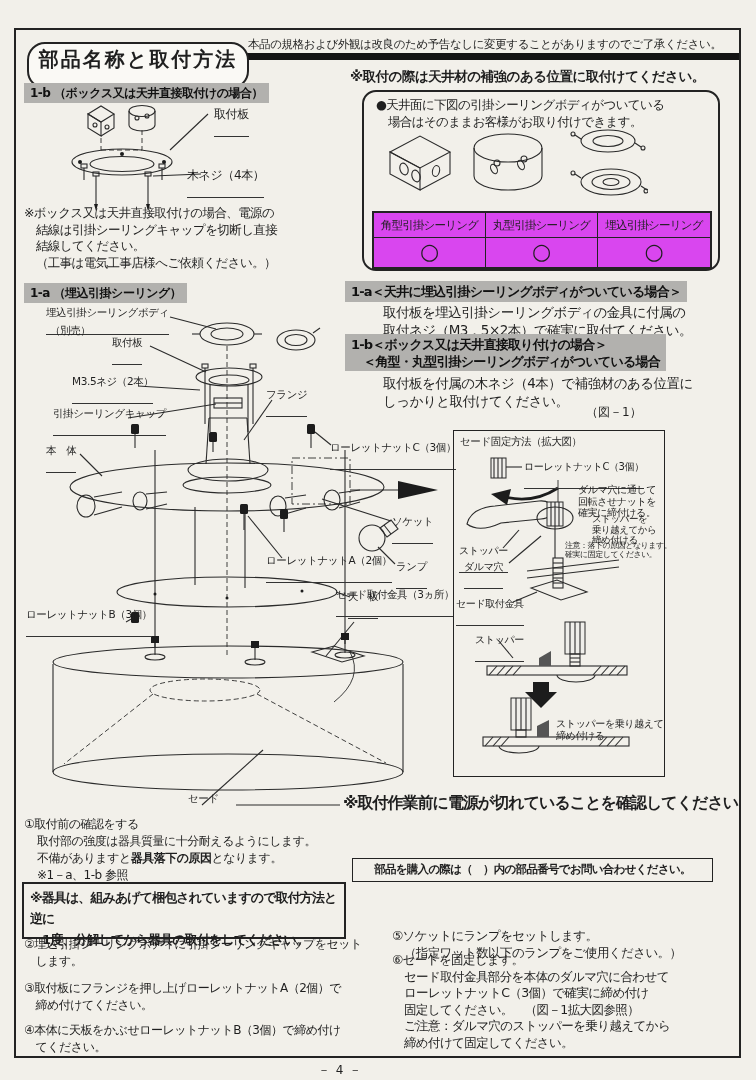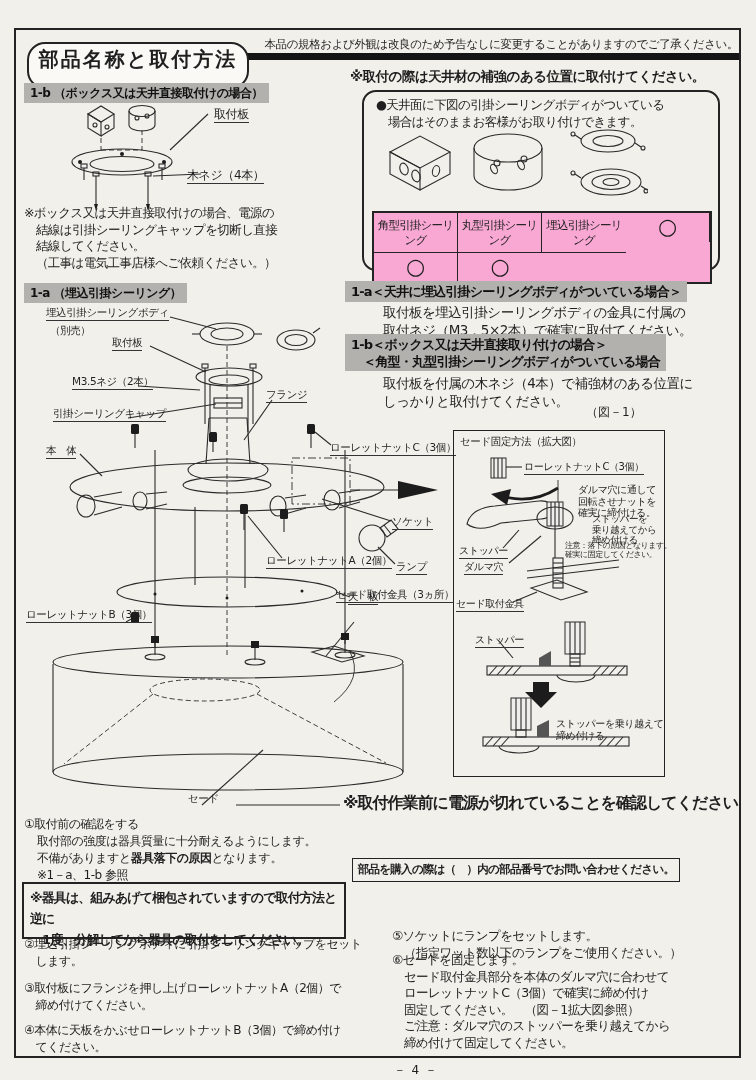--- a/index.html
+++ b/index.html
@@ -2,45 +2,45 @@
 <html><head>
 <meta charset="utf-8">
 <style>
 *{margin:0;padding:0;box-sizing:border-box}
 html,body{width:756px;height:1080px}
 body{position:relative;overflow:hidden;background:#f2f0ea;color:#1f1f1f;
      font-family:"DejaVu Sans",sans-serif;}
 .abs{position:absolute}
 .pre{white-space:pre-line}
 .b{font-weight:bold}
-.ctr{text-align:right}
+.ctr{text-align:left}
 
 .t11{font-size:11.5px;letter-spacing:-0.4px;line-height:14px}
 .t12{font-size:12px;letter-spacing:-0.5px;line-height:17px}
 .t125{font-size:12.5px;letter-spacing:-0.6px;line-height:16.5px}
 .t135{font-size:13.5px;letter-spacing:-0.5px;line-height:18px}
-.lbl{font-size:10.5px;letter-spacing:-0.4px;line-height:13px;border-bottom:1px solid #333;padding-bottom:1px}
+.lbl{font-size:10.5px;letter-spacing:-0.4px;line-height:13px;border-bottom:1px solid #333;padding-bottom:15px}
 .lbln{font-size:10.5px;letter-spacing:-0.4px;line-height:13px}
 .f10{font-size:10px;letter-spacing:-0.4px;line-height:11.5px}
 .f9{font-size:9.5px;letter-spacing:-0.5px;line-height:10.5px}
 .f8{font-size:8px;letter-spacing:-0.5px;line-height:9px}
 
 .page-border{left:14px;top:28px;width:727px;height:1030px;border:2px solid #232323}
 .title-box{left:27px;top:42px;width:222px;height:47px;border:2.5px solid #232323;border-radius:18px;
   background:#faf9f5;font-size:20px;font-weight:bold;letter-spacing:2px;line-height:31px;text-align:center}
 .bar{left:238px;top:53px;width:501px;height:7px;background:#141414}
 .gh{background:#b2b1ae;color:#111;font-weight:bold;padding:2px 6px 1px}
 .rbox{left:362px;top:90px;width:358px;height:181px;border:2px solid #232323;border-radius:14px}
-.tbl{left:372px;top:211px;width:340px;border:2px solid #232323;display:grid;grid-template-columns:1fr 1fr 1fr 1fr;background:#f9a8d4}
+.tbl{left:372px;top:211px;width:340px;border:2px solid #232323;display:grid;grid-template-columns:1fr 1fr 1fr;background:#d946ef}
 .tbl .hc{border-right:1.5px solid #232323;border-bottom:1.5px solid #232323;font-size:11.5px;letter-spacing:-0.8px;padding:5px 1px 4px;text-align:center}
 .tbl .hc.last,.tbl .mc.last{border-right:none}
 .tbl .mc{border-right:1.5px solid #232323;height:29px;text-align:center;font-size:22px;line-height:28px}
 .nbox{left:22px;top:882px;width:324px;height:57px;border:2px solid #232323;font-weight:bold;
   font-size:13px;letter-spacing:-0.9px;line-height:21px;padding:3px 6px;white-space:pre-line}
-.pbox{left:352px;top:858px;width:328px;height:24px;border:1.5px solid #232323;font-weight:bold;
+.pbox{left:352px;top:858px;width:361px;height:24px;border:1.5px solid #232323;font-weight:bold;
   font-size:11.5px;letter-spacing:-0.7px;line-height:20px;text-align:center}
 .fig1box{left:453px;top:430px;width:212px;height:347px;border:1.5px solid #232323}
 svg .ln{stroke:#2b2b2b;fill:none;stroke-width:1.1}
 svg .thin{stroke:#2b2b2b;fill:none;stroke-width:0.9}
 svg .dash{stroke-dasharray:5 3}
 svg .fl{fill:#1c1c1c;stroke:none}
 svg .gry{fill:#555;stroke:none}
 svg .knurl{fill:#efeeea;stroke:#2b2b2b;stroke-width:1}
 </style>
 </head>

